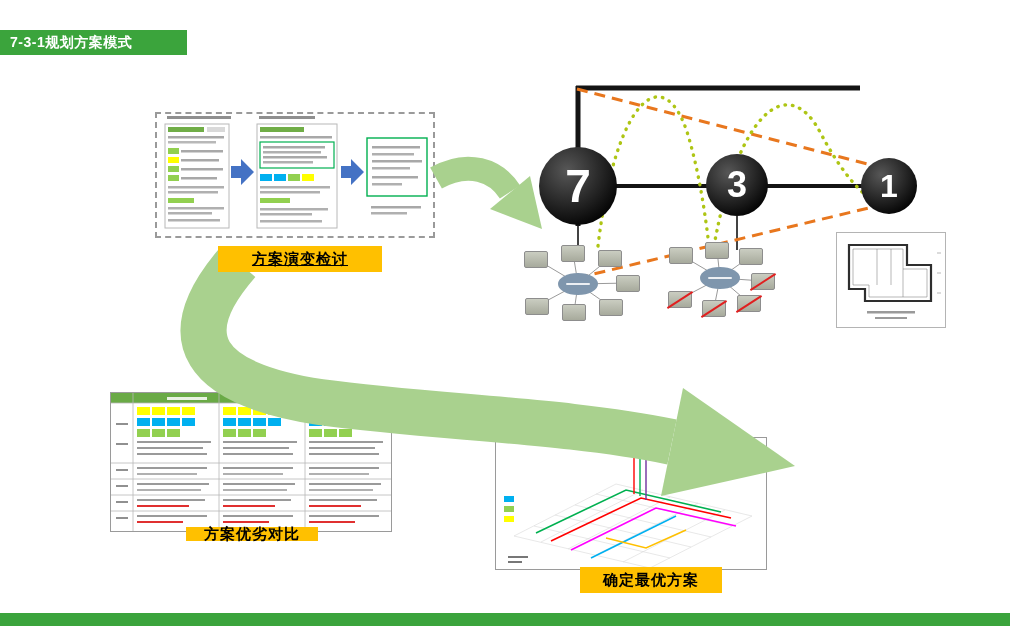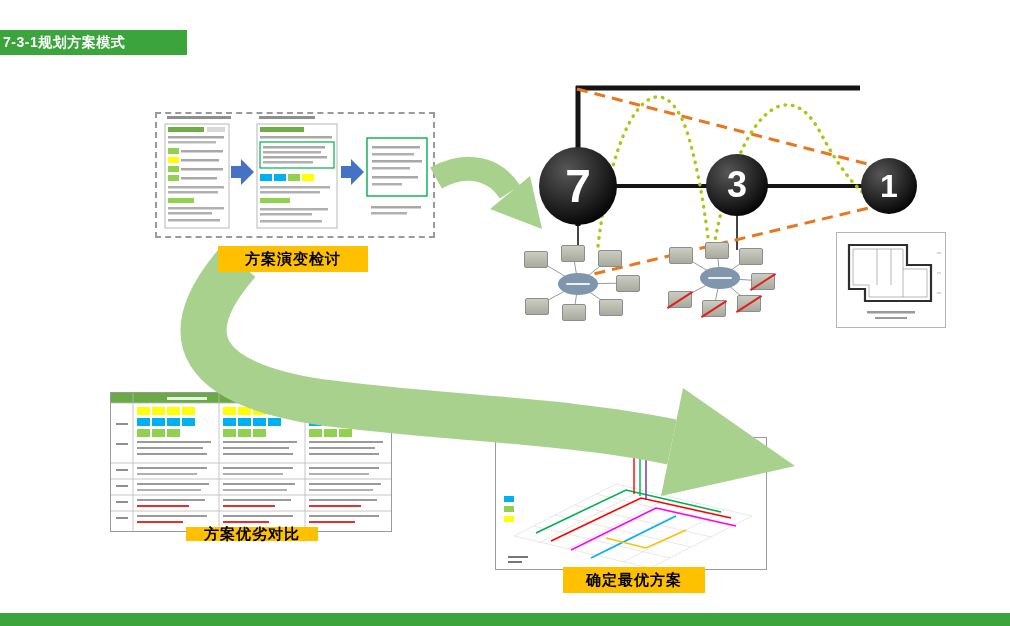--- a/index.html
+++ b/index.html
@@ -2,39 +2,39 @@
 <html><head>
 <meta charset="utf-8">
 <style>
   * { box-sizing: border-box; }
   html,body { margin:0; padding:0; background:#ffffff; }
   body { font-family:"Liberation Sans","DejaVu Sans",sans-serif; }
   .slide { position:relative; width:1010px; height:626px; background:#fff; overflow:hidden; }
 
   .title-banner { position:absolute; left:0; top:30px; width:187px; height:25px;
     background:#3ba43c; color:#fff; font-size:14px; font-weight:bold; line-height:25px;
-    padding-left:3px; letter-spacing:.5px; z-index:5; }
+    padding-left:10px; letter-spacing:.5px; z-index:5; }
   .bottom-bar { position:absolute; left:0; top:613px; width:1010px; height:13px; background:#3ba43c; z-index:5; }
 
   .layer { position:absolute; left:0; top:0; pointer-events:none; }
   .lines-layer { z-index:1; }
   .arrows-layer { z-index:3; }
 
   .stage-circle { position:absolute; border-radius:50%;
     background:radial-gradient(circle at 36% 30%, #575757 0%, #1d1d1d 55%, #000 82%);
     color:#fff; display:flex; align-items:center; justify-content:center; font-weight:bold; z-index:2; }
   .c7 { left:539px; top:147px; width:78px; height:78px; font-size:46px; }
   .c3 { left:706px; top:154px; width:62px; height:62px; font-size:36px; }
   .c1 { left:861px; top:158px; width:56px; height:56px; font-size:32px; }
 
   .caption { position:absolute; background:#ffc000; color:#000; font-weight:bold; font-size:15px;
     display:flex; align-items:center; justify-content:center; z-index:4; letter-spacing:1px; }
-  .cap-evolution  { left:218px; top:246px; width:150px; height:26px; }
+  .cap-evolution  { left:218px; top:246px; width:164px; height:26px;text-decoration:underline; }
   .cap-comparison { left:186px; top:527px; width:132px; height:14px; }
-  .cap-optimal    { left:563px; top:567px; width:142px; height:26px;text-align:right; }
+  .cap-optimal    { left:580px; top:567px; width:142px; height:26px;text-align:right; }
 
   .dashed-box { position:absolute; left:155px; top:112px; width:280px; height:126px;
     border:2px dashed #9a9a9a; background:#fff; z-index:2; }
 
   .img-box { position:absolute; background:#fff; border:1px solid #9a9a9a; z-index:2; }
   .table-box { left:110px; top:392px; width:282px; height:140px; }
   .bim-box   { left:495px; top:437px; width:272px; height:133px; }
   .plan-box  { left:836px; top:232px; width:110px; height:96px; border-color:#b4b4b4; }
 
   .cluster { position:absolute; z-index:2; }

